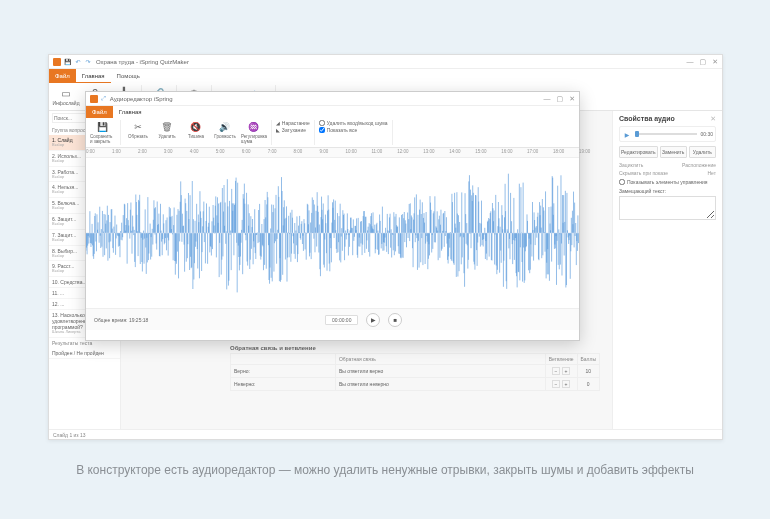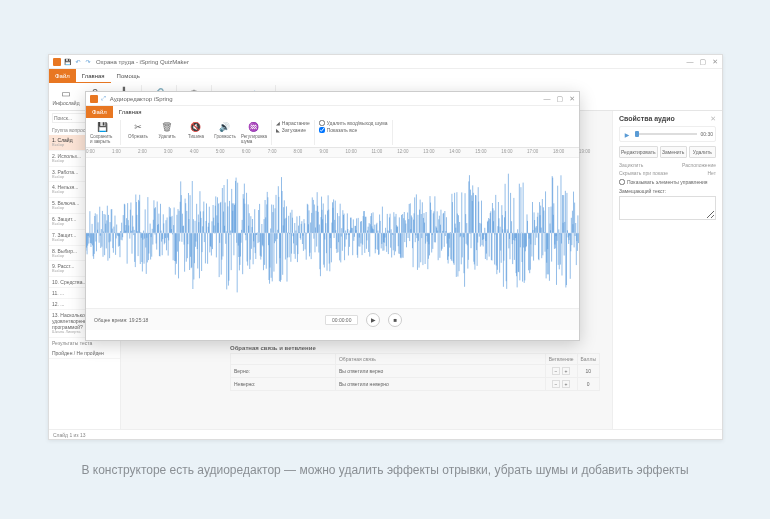--- a/index.html
+++ b/index.html
@@ -385,13 +385,13 @@
   <div class="ae-playbar">
     <span>Общее время: 19:25:18</span>
     <span class="spacer"></span>
     <span class="time-box">00:00:00</span>
     <span class="pbtn">▶</span>
     <span class="pbtn">■</span>
     <span class="spacer"></span>
   </div>
 </div>
 
-<div class="caption">В конструкторе есть аудиоредактор — можно удалить эффекты отрывки, убрать шумы и добавить эффекты</div>
+<div class="caption">В конструкторе есть аудиоредактор — можно удалить ненужные отрывки, закрыть шумы и добавить эффекты</div>
 
 </body></html>

